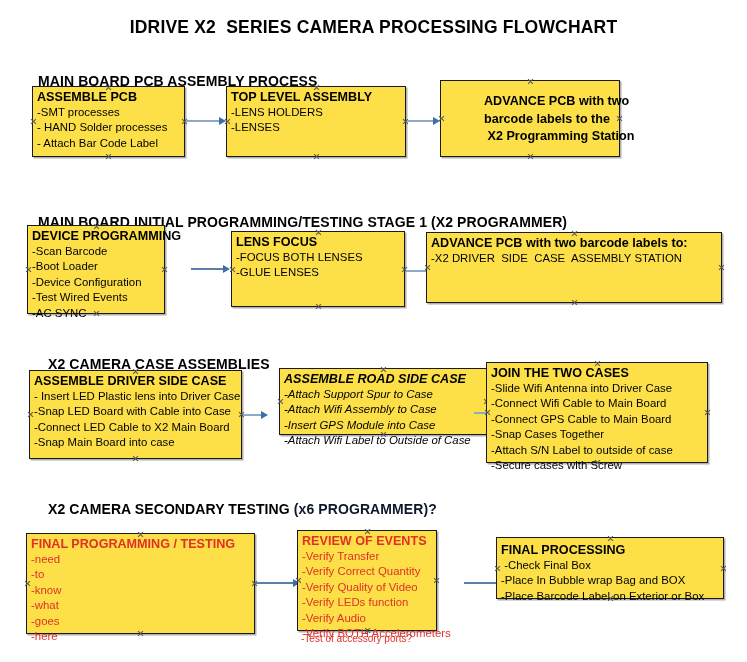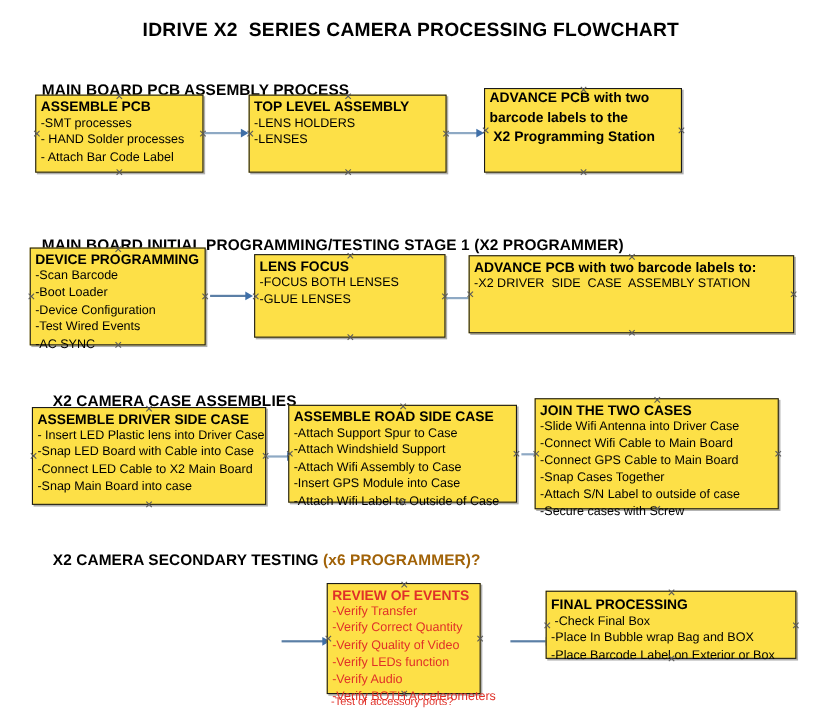--- a/index.html
+++ b/index.html
@@ -33,21 +33,21 @@
     white-space: pre;
   }
   .section-title {
     position: absolute;
     font-size: 14px;
     font-weight: bold;
     white-space: pre;
     letter-spacing: 0.1px;
   }
   .section-title .accent {
-    color: #a16207;
+    color: #0f172a;
   }
 
   
   .node {
     position: absolute;
     box-sizing: border-box;
     background: #fde047;
     border: 1.2px solid #1a1a1a;
     box-shadow: 1.5px 1.5px 0 rgba(110,110,110,0.55);
   }
@@ -172,36 +172,36 @@
     <span class="handle" style="left:0;   top:50%;"></span>
     <span class="handle" style="left:100%;top:50%;"></span>
   </div>
 
   <div class="arrow" style="left:407px; top:116px; width:34px;">
     <span class="shaft" style="width:27px;"></span>
     <span class="head" style="left:26px;"></span>
   </div>
 
   <div class="node" style="left:440px; top:80px; width:180px; height:77px;">
-    <div class="inner" style="top:0;">
+    <div class="inner" style="top:12px;margin-left:39px;">
       <div class="head multi">ADVANCE PCB with two
 barcode labels to the
  X2 Programming Station</div>
     </div>
     <span class="handle" style="left:50%; top:0;"></span>
     <span class="handle" style="left:50%; top:100%;"></span>
     <span class="handle" style="left:0;   top:50%;"></span>
     <span class="handle" style="left:100%;top:50%;"></span>
   </div>
 
   <div class="section-title" style="left:22px; top:198px;">
     <span>MAIN BOARD INITIAL PROGRAMMING/TESTING STAGE 1 (X2 PROGRAMMER)</span><span class="accent"></span>
   </div>
 
-  <div class="node" style="left:27px; top:225px; width:160px; height:89px;">
+  <div class="node" style="left:27px; top:225px; width:138px; height:89px;">
     <div class="inner">
       <div class="head">DEVICE PROGRAMMING</div>
       <div class="line">-Scan Barcode</div>
       <div class="line">-Boot Loader</div>
       <div class="line">-Device Configuration</div>
       <div class="line">-Test Wired Events</div>
       <div class="line">-AC SYNC</div>
     </div>
     <span class="handle" style="left:50%; top:0;"></span>
     <span class="handle" style="left:50%; top:100%;"></span>
@@ -258,25 +258,24 @@
     <span class="handle" style="left:50%; top:100%;"></span>
     <span class="handle" style="left:0;   top:50%;"></span>
     <span class="handle" style="left:100%;top:50%;"></span>
   </div>
 
   <div class="arrow" style="left:243px; top:410px; width:26px;">
     <span class="shaft" style="width:19px;"></span>
     <span class="head" style="left:18px;"></span>
   </div>
 
-  <div class="node" style="left:262px; top:368px; width:208px; height:89px;">
+  <div class="node" style="left:279px; top:368px; width:208px; height:67px;font-style:italic;">
     <div class="inner">
       <div class="head">ASSEMBLE ROAD SIDE CASE</div>
       <div class="line">-Attach Support Spur to Case</div>
-      <div class="line">-Attach Windshield Support</div>
       <div class="line">-Attach Wifi Assembly to Case</div>
       <div class="line">-Insert GPS Module into Case</div>
       <div class="line">-Attach Wifi Label to Outside of Case</div>
     </div>
     <span class="handle" style="left:50%; top:0;"></span>
     <span class="handle" style="left:50%; top:100%;"></span>
     <span class="handle" style="left:0;   top:50%;"></span>
     <span class="handle" style="left:100%;top:50%;"></span>
   </div>
 
@@ -298,20 +297,35 @@
     <span class="handle" style="left:50%; top:0;"></span>
     <span class="handle" style="left:50%; top:100%;"></span>
     <span class="handle" style="left:0;   top:50%;"></span>
     <span class="handle" style="left:100%;top:50%;"></span>
   </div>
 
   <div class="section-title" style="left:32px; top:485px;">
     <span>X2 CAMERA SECONDARY TESTING </span><span class="accent">(x6 PROGRAMMER)?</span>
   </div>
 
+  <div class="node red" style="left:26px; top:533px; width:229px; height:101px;">
+    <div class="inner">
+      <div class="head">FINAL PROGRAMMING / TESTING</div>
+      <div class="line">-need</div>
+      <div class="line">-to</div>
+      <div class="line">-know</div>
+      <div class="line">-what</div>
+      <div class="line">-goes</div>
+      <div class="line">-here</div>
+    </div>
+    <span class="handle" style="left:50%; top:0;"></span>
+    <span class="handle" style="left:50%; top:100%;"></span>
+    <span class="handle" style="left:0;   top:50%;"></span>
+    <span class="handle" style="left:100%;top:50%;"></span>
+  </div>
 
   <div class="arrow dark" style="left:256px; top:578px; width:45px;">
     <span class="shaft" style="width:38px;"></span>
     <span class="head" style="left:37px;"></span>
   </div>
 
   <div class="node red" style="left:297px; top:530px; width:140px; height:101px;">
     <div class="inner">
       <div class="head">REVIEW OF EVENTS</div>
       <div class="line">-Verify Transfer</div>

